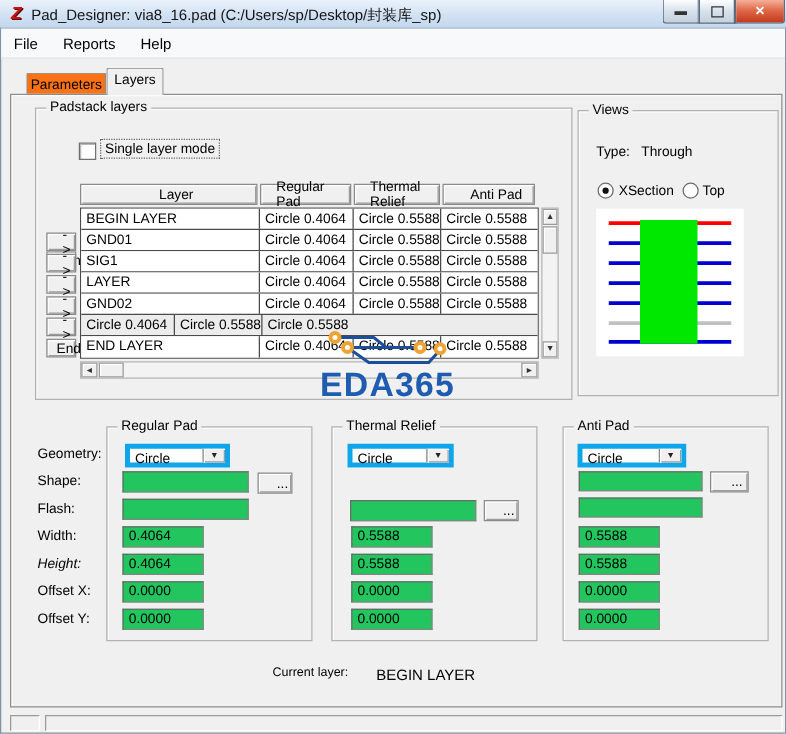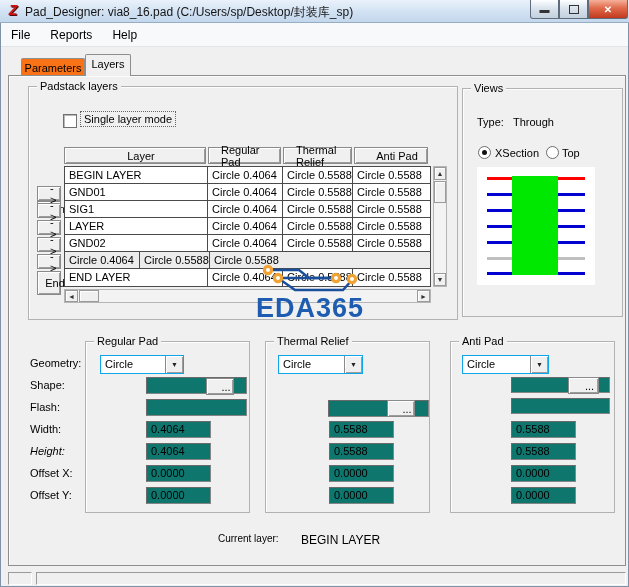--- a/index.html
+++ b/index.html
@@ -70,24 +70,24 @@
   
   .views-canvas{position:absolute;left:477px;top:167px;width:118px;height:118px;background:#fff;z-index:4;}
   .layer-line{position:absolute;left:10px;width:98px;height:3px;}
   .drill-pad{position:absolute;left:35px;top:9px;width:46px;height:99px;}
   .radio{position:absolute;width:11px;height:11px;border-radius:50%;background:#fff;
          border:1px solid #6d6d6d;box-sizing:content-box;z-index:4;}
   .radio.sel::after{content:"";position:absolute;left:3px;top:3px;width:5px;height:5px;
                     border-radius:50%;background:#111;}
   .lbl{position:absolute;white-space:nowrap;z-index:4;font-size:11px;}
   
-  .field{position:absolute;box-sizing:border-box;background:#0f766e;border:1px solid #858585;
+  .field{position:absolute;box-sizing:border-box;background:#22c55e;border:1px solid #858585;
          border-top-color:#6a6a6a;border-left-color:#6a6a6a;padding:1px 0 0 4px;
-         font-size:11px;white-space:nowrap;overflow:hidden;z-index:4;margin-left:48px;}
-  .combo{position:absolute;box-sizing:border-box;background:#fff;border:1px solid #0ea5e9;
+         font-size:11px;white-space:nowrap;overflow:hidden;z-index:4;}
+  .combo{position:absolute;box-sizing:border-box;background:#fff;border:4px solid #0ea5e9;
          z-index:4;}
   .combo .val{position:absolute;left:4px;top:2px;font-size:11px;}
   .combo .drop{position:absolute;right:0;top:0;bottom:0;width:17px;background:#f0f0f0;
                border-left:1px solid #8a8a8a;box-shadow:inset 1px 1px 0 #fff,inset -1px -1px 0 #9c9c9c;
                display:flex;align-items:center;justify-content:center;font-size:7px;color:#222;}
   
   .status-panel{position:absolute;height:13px;background:#f0f0f0;border:1px solid #9a9a9a;
                 border-bottom-color:#fff;border-right-color:#fff;box-sizing:border-box;}
   
   .watermark{position:absolute;left:238px;top:253px;z-index:9;pointer-events:none;}
@@ -130,21 +130,21 @@
   <div class="btn3d" style="left:208px;top:147px;width:73px;height:17px;">Regular Pad</div>
   <div class="btn3d" style="left:283px;top:147px;width:69px;height:17px;">Thermal Relief</div>
   <div class="btn3d" style="left:354px;top:147px;width:74px;height:17px;">Anti Pad</div>
 
   <div class="btn3d" style="left:37px;top:169px;width:24px;height:15px;margin-top:32px;">Bgn</div>
   <div class="btn3d" style="left:37px;top:186px;width:24px;height:15px;">-&gt;</div>
   <div class="btn3d" style="left:37px;top:203px;width:24px;height:15px;">-&gt;</div>
   <div class="btn3d" style="left:37px;top:220px;width:24px;height:15px;">-&gt;</div>
   <div class="btn3d" style="left:37px;top:237px;width:24px;height:15px;">-&gt;</div>
   <div class="btn3d" style="left:37px;top:254px;width:24px;height:15px;">-&gt;</div>
-  <div class="btn3d" style="left:37px;top:271px;width:24px;height:24px;">End</div>
+  <div class="btn3d" style="left:37px;top:271px;width:24px;height:15px;">End</div>
 
   <div class="grid">
     <div class="row">
       <div class="cell c0">BEGIN LAYER</div>
       <div class="cell c1">Circle 0.4064</div>
       <div class="cell c2">Circle 0.5588</div>
       <div class="cell c3">Circle 0.5588</div>
     </div>
     <div class="row">
       <div class="cell c0">GND01</div>

